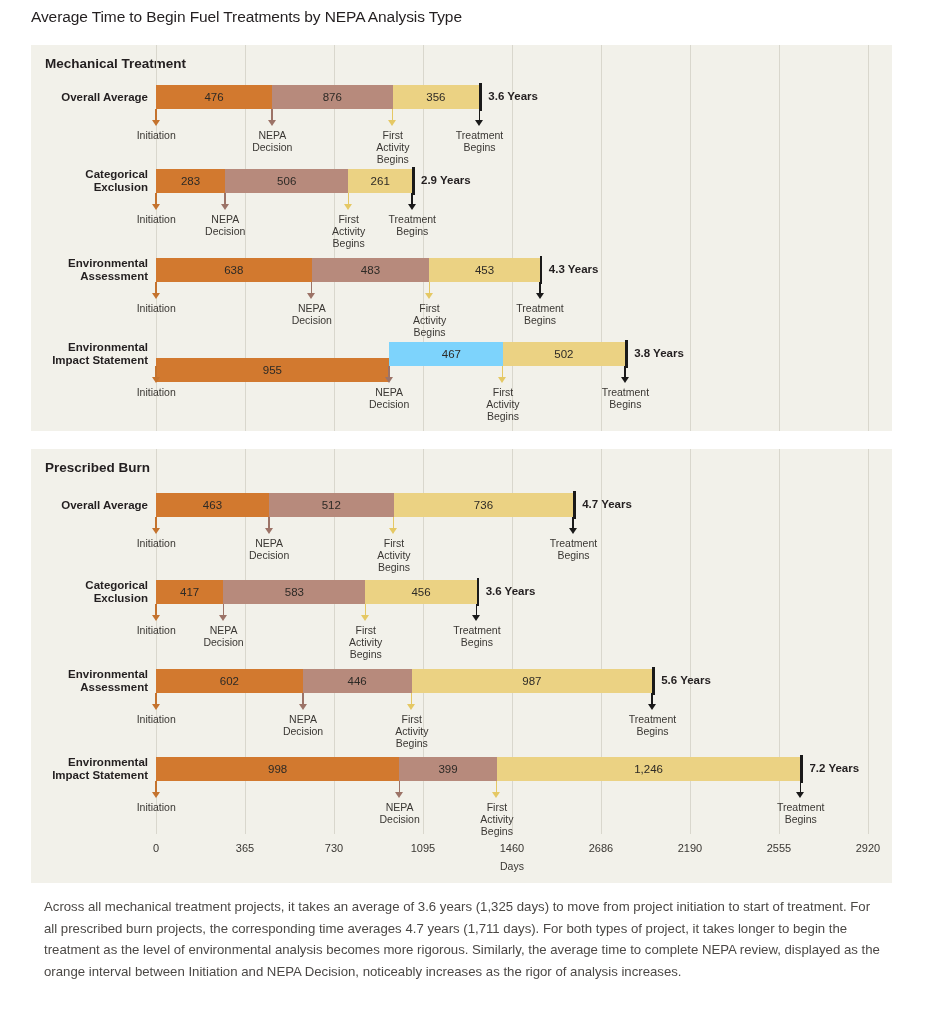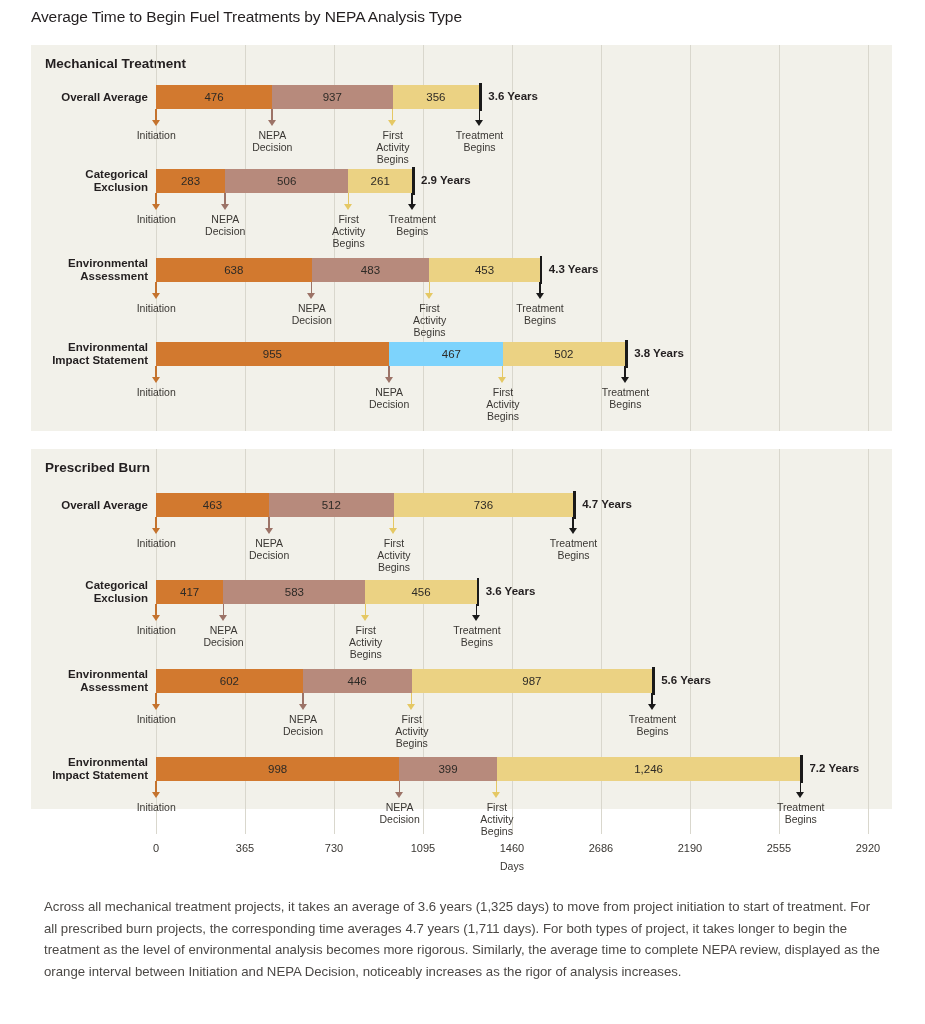--- a/index.html
+++ b/index.html
@@ -25,21 +25,21 @@
     letter-spacing: -0.1px;
     color: #231f20;
   }
   .panel {
     position: absolute;
     left: 31px;
     width: 861px;
     background: #f2f1ea;
   }
   #panel-mech { top: 45px; height: 386px; }
-  #panel-burn { top: 449px; height: 360px; }
+  #panel-burn { top: 449px; height: 434px; }
 
   .panel-title {
     position: absolute;
     left: 14px;
     top: 11px;
     font-size: 13.5px;
     font-weight: bold;
     color: #231f20;
   }
 
@@ -164,21 +164,21 @@
         <div class="gridline" style="left: 570px; top: 0px; height: 386px;"></div>
         <div class="gridline" style="left: 659px; top: 0px; height: 386px;"></div>
         <div class="gridline" style="left: 748px; top: 0px; height: 386px;"></div>
         <div class="gridline" style="left: 837px; top: 0px; height: 386px;"></div>
         <div class="row" style="top: 40px; height: 90px;">
           <div class="row-label" style="right: 744px; top: 5.5px;">Overall Average</div>
           <div class="bar seg-nepa" style="left: 125px; width: 116.066px; top: 0px; background: rgb(210, 121, 47);">
             <span>476</span>
           </div>
           <div class="bar seg-gap" style="left: 241.066px; width: 120.455px; top: 0px; background: rgb(183, 138, 124);">
-            <span>937</span>
+            <span>876</span>
           </div>
           <div class="bar seg-prep" style="left: 361.521px; width: 86.8055px; top: 0px; background: rgb(235, 210, 131);">
             <span>356</span>
           </div>
           <div class="endcap" style="left: 448.326px; top: -2px; height: 28px;"></div>
           <div class="years" style="left: 457.326px; top: 5px;">3.6 Years</div>
           <div class="marker m-initiation" style="left: 120.75px; top: 24px; width: 9px; height: 60px;">
             <div class="stem" style="height: 12px; background: rgb(196, 115, 46);"></div>
             <div class="head" style="top: 11px; border-top: 6px solid rgb(196, 115, 46);"></div>
             <div class="mlabel" style="top: 20px;">Initiation</div>
@@ -277,21 +277,21 @@
           <div class="marker m-treatment-begins" style="left: 504.547px; top: 24px; width: 9px; height: 60px;">
             <div class="stem" style="height: 12px; background: rgb(26, 26, 26);"></div>
             <div class="head" style="top: 11px; border-top: 6px solid rgb(26, 26, 26);"></div>
             <div class="mlabel" style="top: 20px;">Treatment
 Begins</div>
           </div>
         </div>
         <div class="row" style="top: 297px; height: 90px;">
           <div class="row-label" style="right: 744px; top: -1px;">Environmental
 Impact Statement</div>
-          <div class="bar seg-nepa" style="left: 125px; width: 232.863px; top: 0px; background: rgb(210, 121, 47);">
+          <div class="bar seg-nepa" style="left: 125px; width: 232.863px; top: 16px; background: rgb(210, 121, 47);">
             <span>955</span>
           </div>
           <div class="bar seg-gap" style="left: 357.863px; width: 125px; top: 0px; background: #7dd3fc;">
             <span>467</span>
           </div>
           <div class="bar seg-prep" style="left: 471.734px; width: 122.405px; top: 0px; background: rgb(235, 210, 131);">
             <span>502</span>
           </div>
           <div class="endcap" style="left: 594.14px; top: -2px; height: 28px;"></div>
           <div class="years" style="left: 603.14px; top: 5px;">3.8 Years</div>

